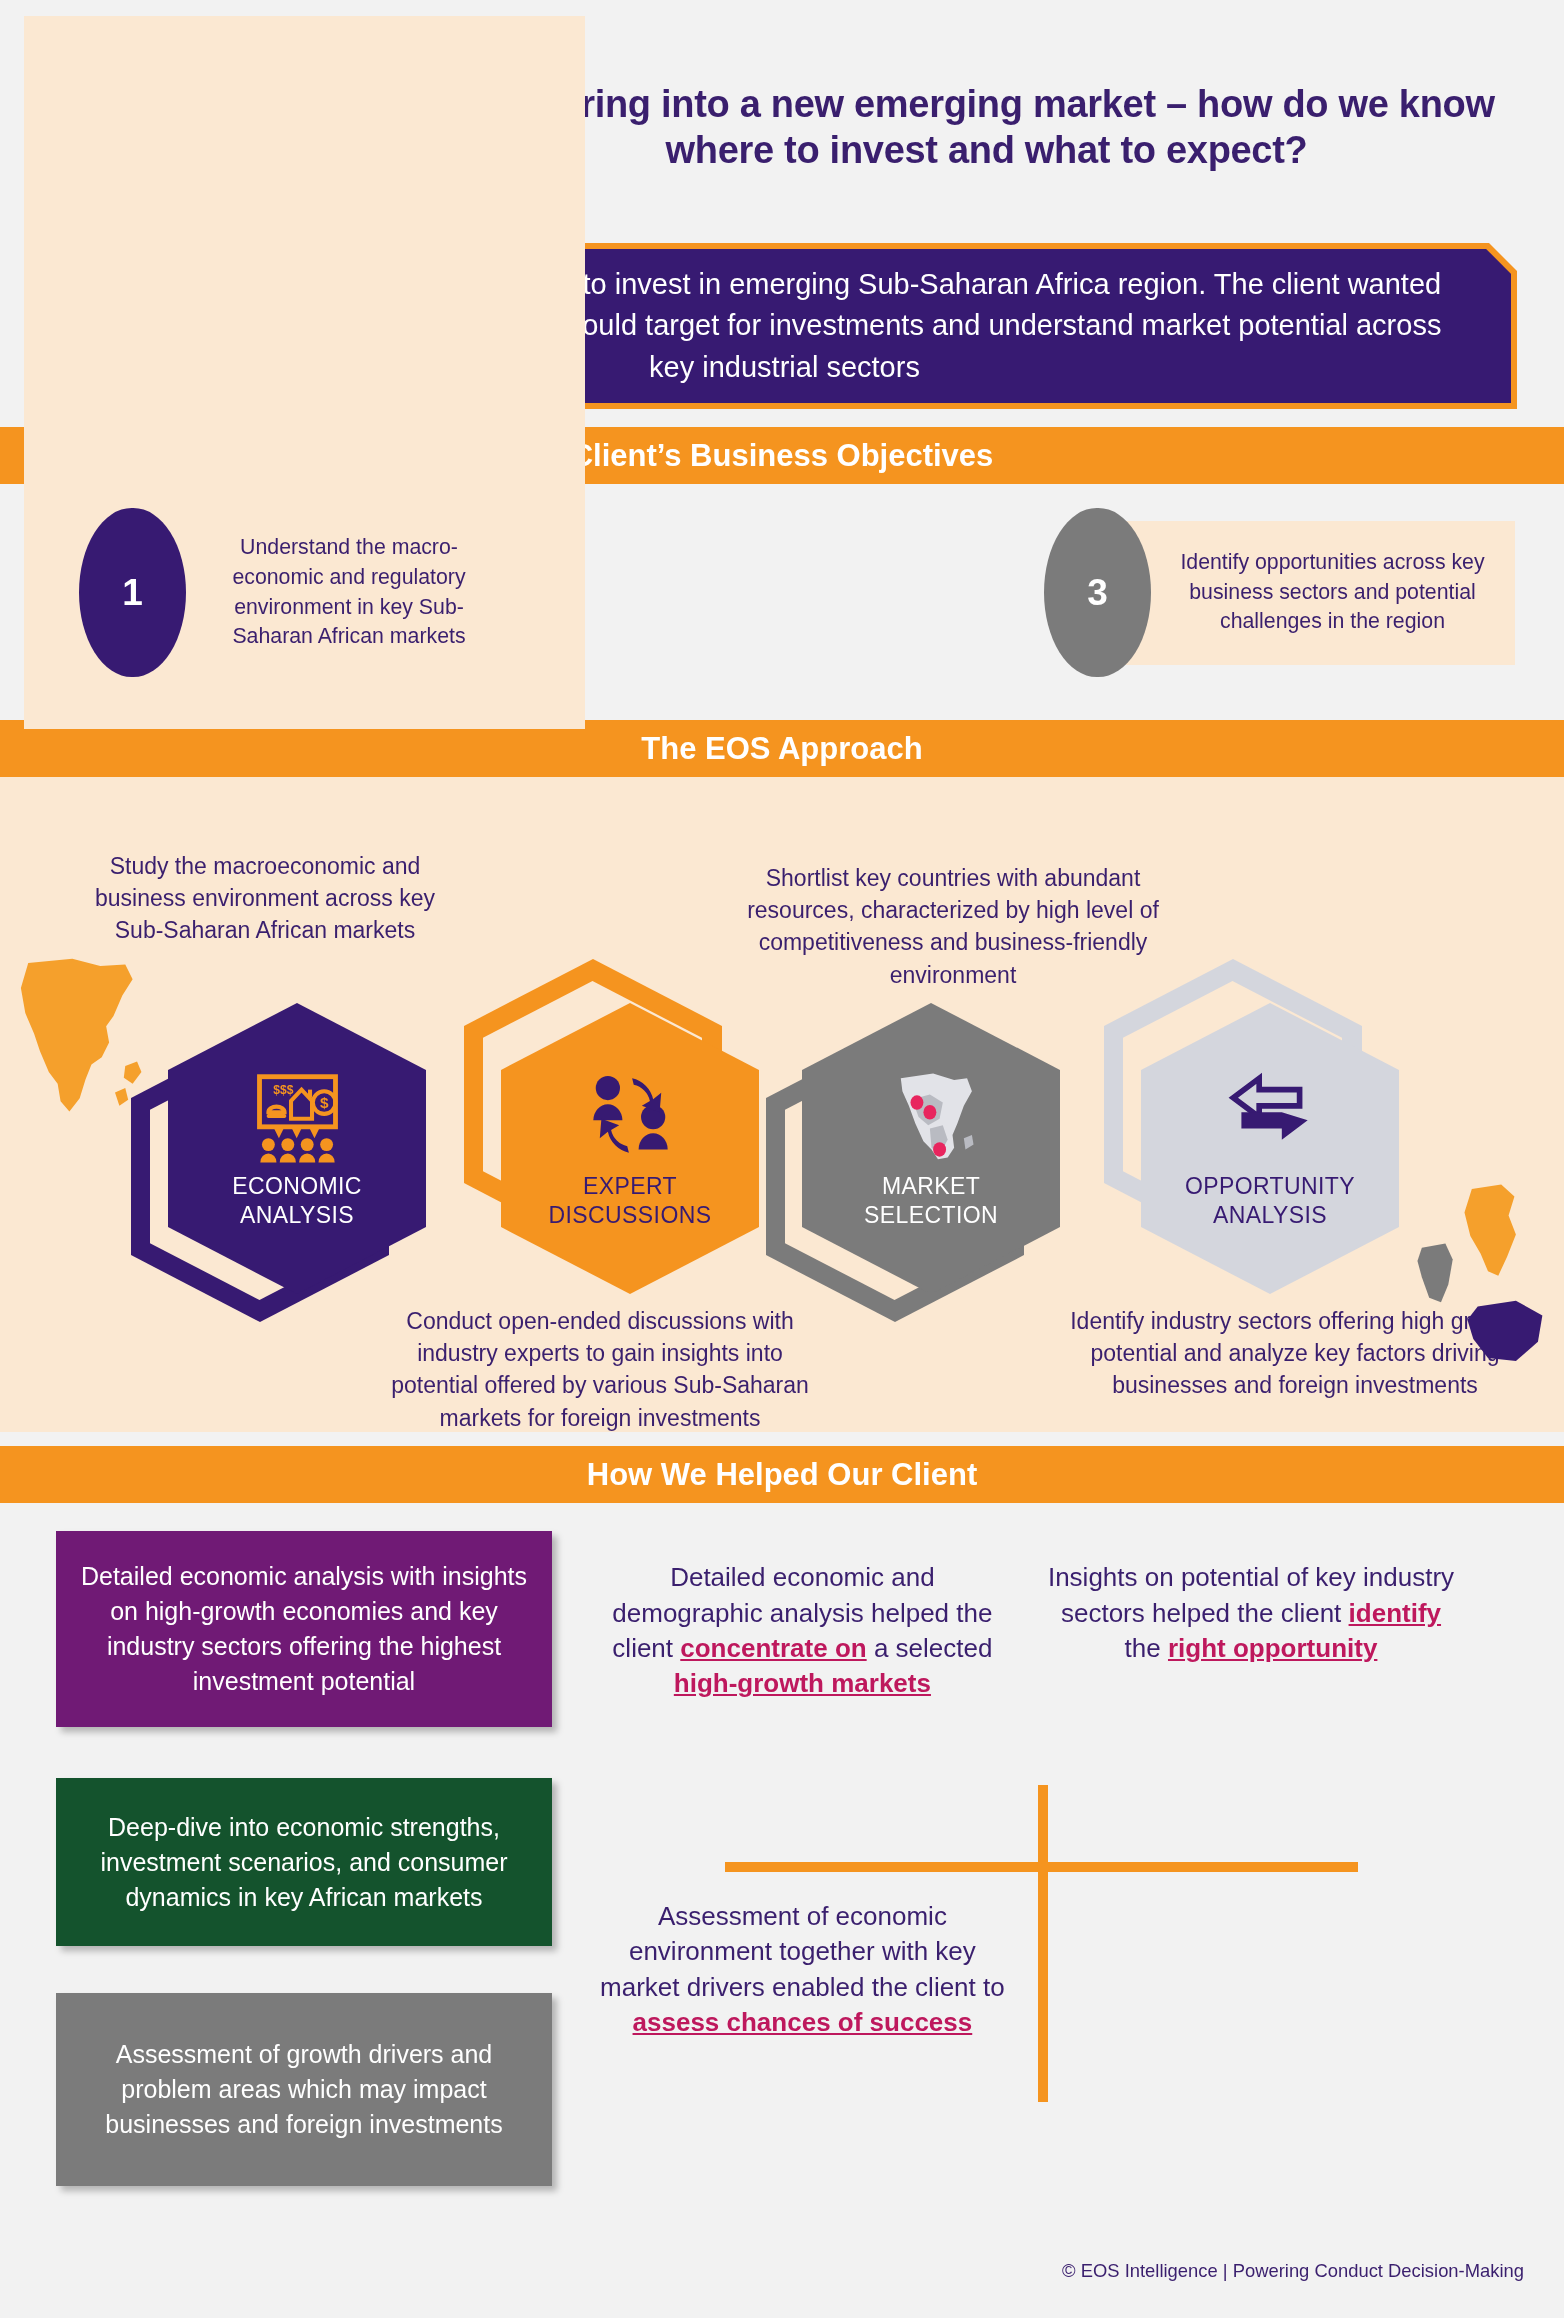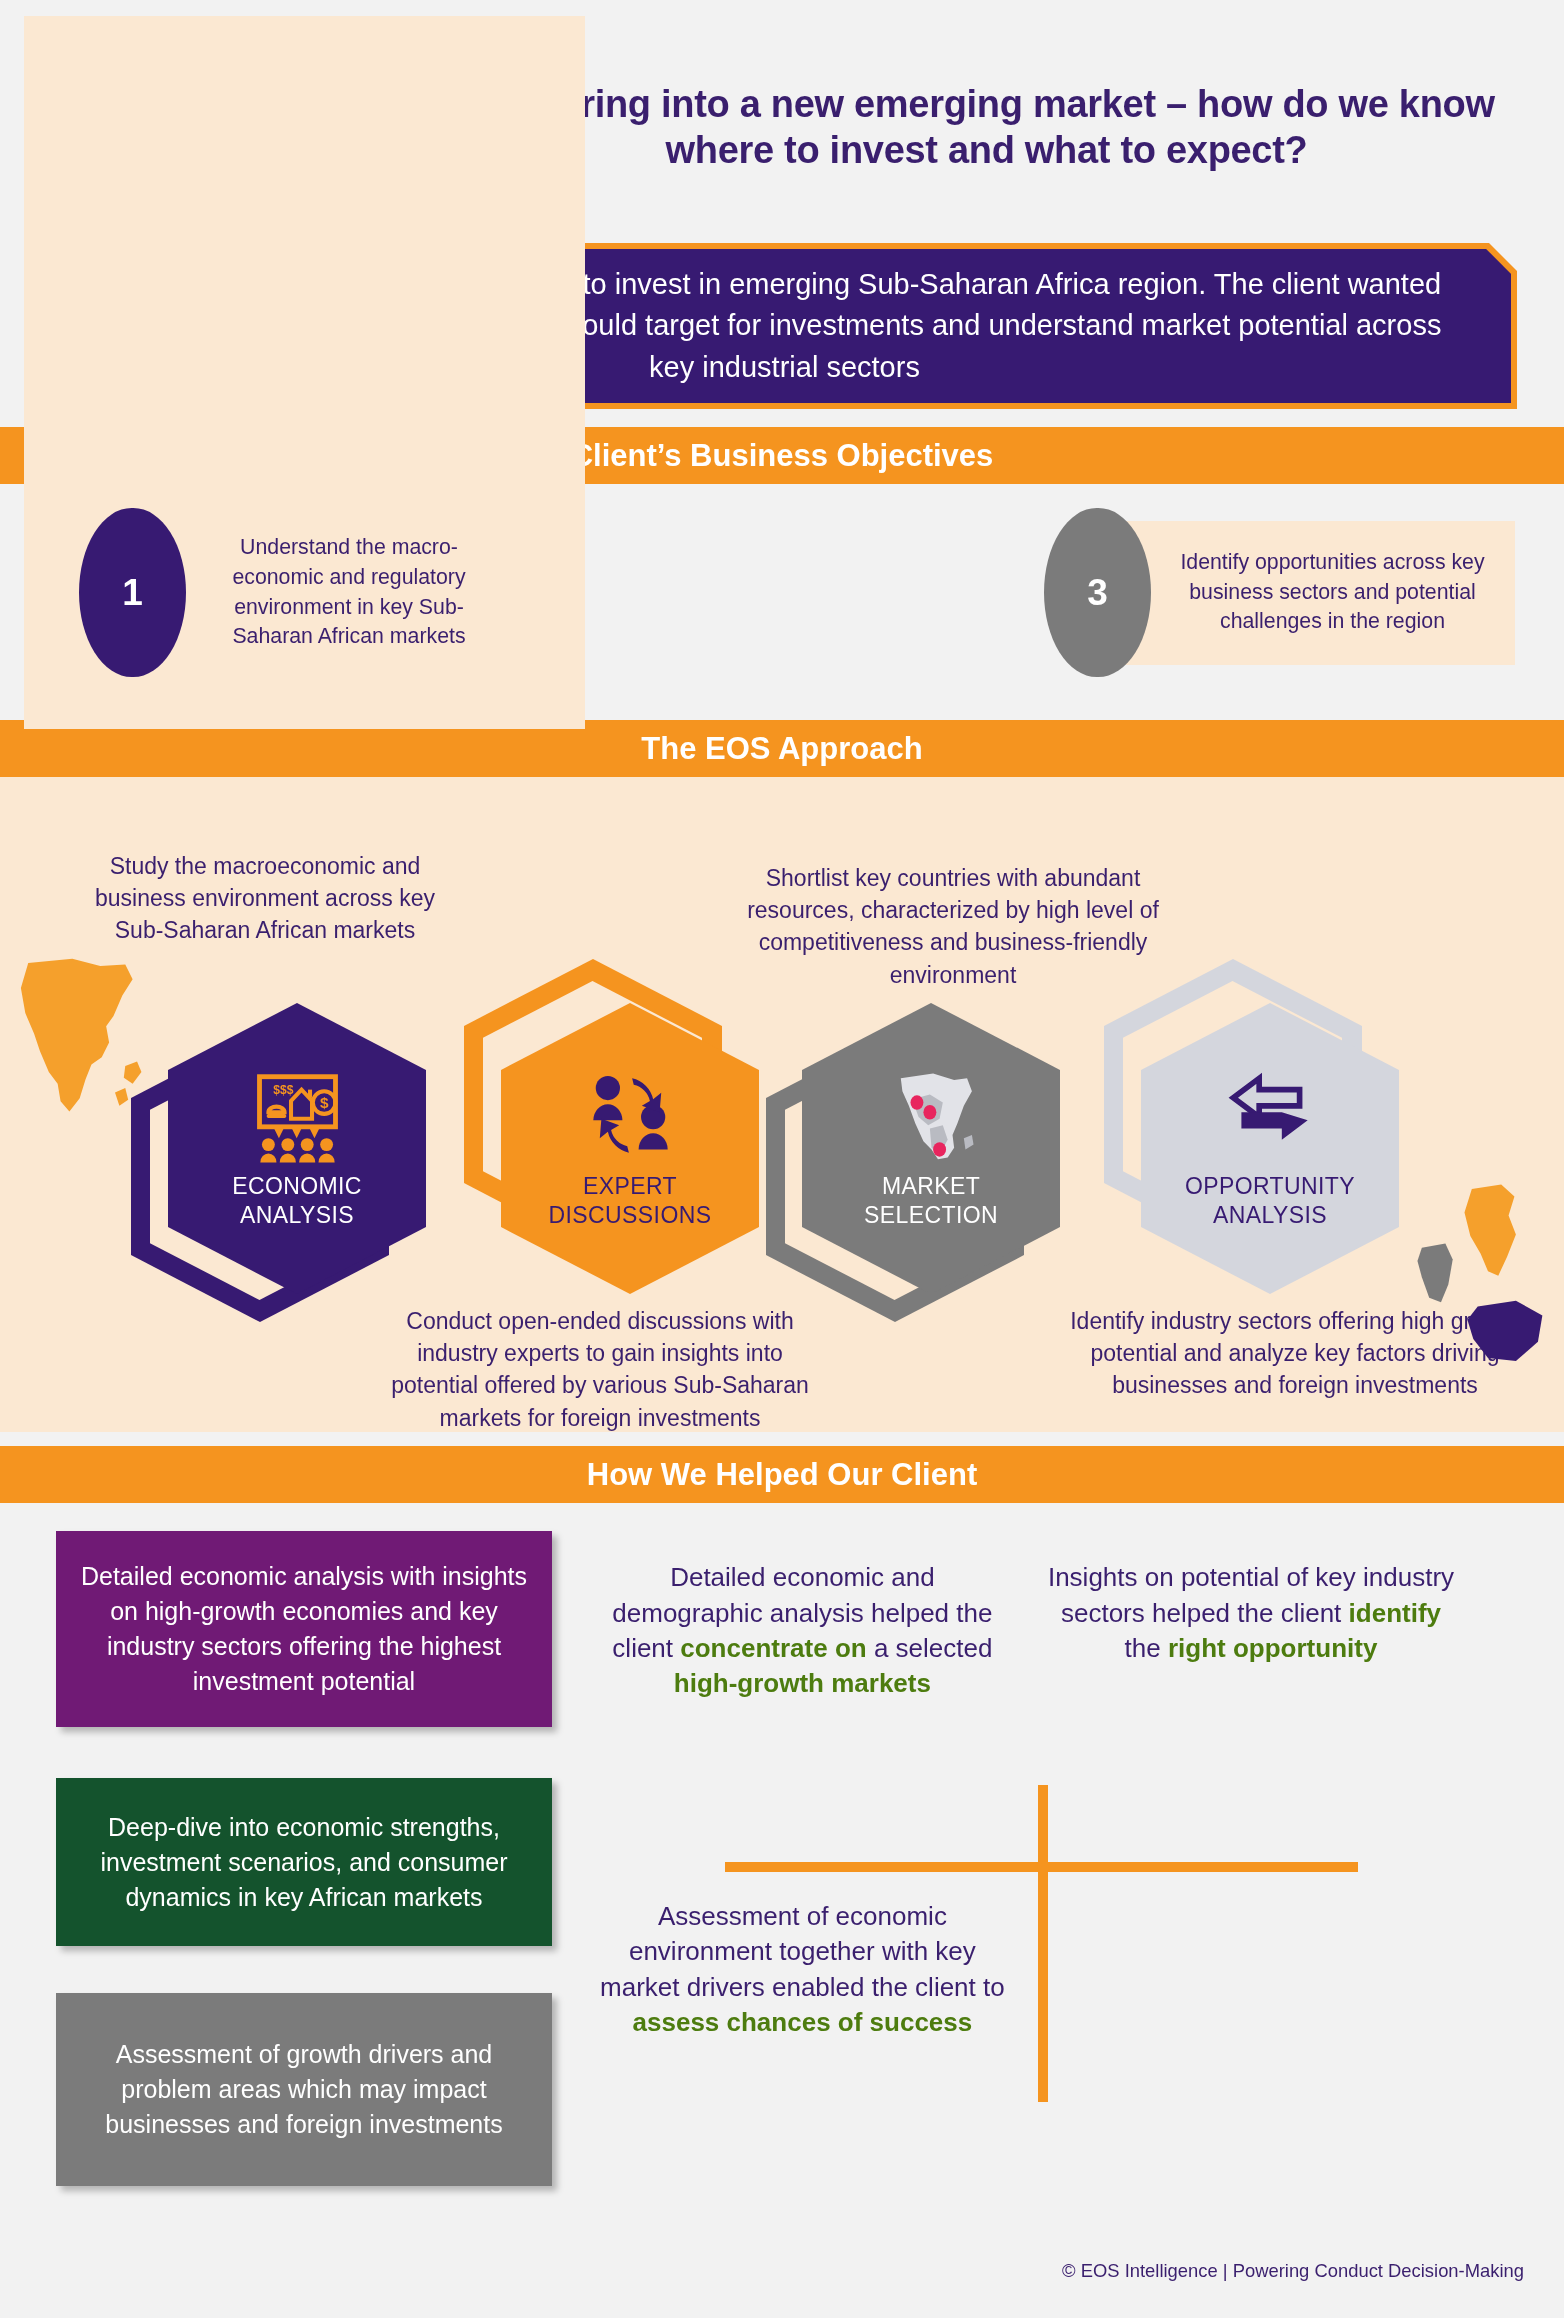--- a/index.html
+++ b/index.html
@@ -128,21 +128,21 @@
   #hbox-1 { top: 1531px; height: 196px; background: #701a75; }
   #hbox-2 { top: 1778px; height: 168px; background: #14532d; }
   #hbox-3 { top: 1993px; height: 193px; background: #7b7b7b; }
 
   .quads { position: absolute; left: 589px; top: 1531px; width: 957px; height: 640px; }
   .quad {
     position: absolute; text-align: center; color: #3a1f6e;
     font-size: 26px; line-height: 1.36;
     font-family: "Liberation Sans Narrow", "Liberation Sans", sans-serif;
   }
-  .quad b { color: #4d7c0f; font-weight: bold; }
+  .quad b { color: #be185d; font-weight: bold; text-decoration: underline; }
   #quad-tl { left: 7.4px;  top: 29.4px;  width: 412px; }
   #quad-tr { left: 456px; top: 29.4px;  width: 412px; }
   #quad-bl { left: 7.4px;  top: 368px; width: 412px; }
   #quad-br { left: 456px; top: 368px; width: 412px; }
 
   .cross-v { position: absolute; left: 1038px; top: 1785px; width: 9.6px; height: 317px; background: #f5941f; }
   .cross-h { position: absolute; left: 725px;  top: 1862px; width: 633px; height: 9.6px; background: #f5941f; }
 
   
   .footer {

